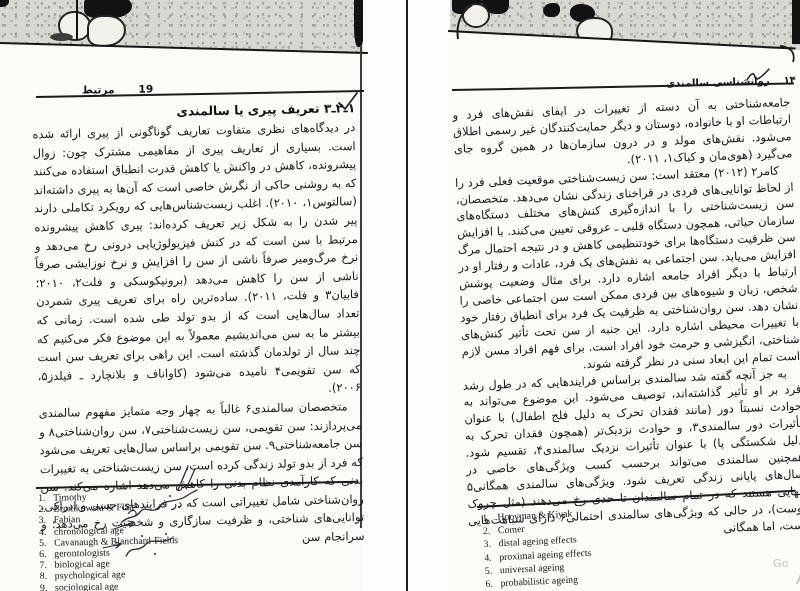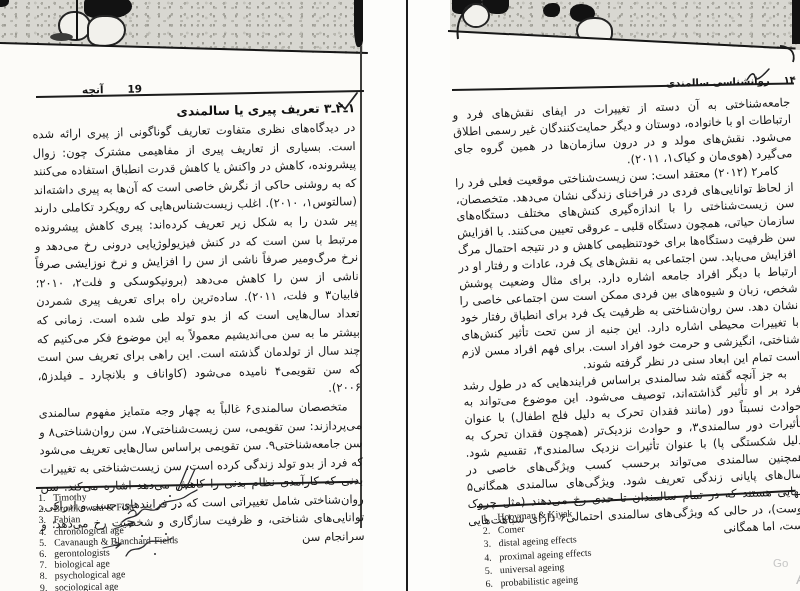--- a/index.html
+++ b/index.html
@@ -68,21 +68,21 @@
   <div class="wcloud" style="left:87px;top:15px;width:35px;height:28px;border-radius:46% 54% 62% 38%;"></div>
   <div class="blob" style="left:50px;top:33px;width:23px;height:8px;border-radius:50%;background:#3c3c3a;"></div>
   <div class="blob" style="left:76px;top:0;width:2px;height:40px;"></div>
   <div class="blob" style="left:354px;top:0;width:10px;height:47px;border-radius:0 0 40% 40%;"></div>
   <div class="blob" style="left:0;top:0;width:9px;height:7px;border-radius:0 0 80% 0;"></div>
 </div>
 <div class="abs edge-line" style="left:-2px;top:42px;width:370px;transform:rotate(1.55deg);"></div>
 <div class="abs" style="left:360px;top:46px;width:2px;height:482px;background:#3e3e3c;"></div>
 
 <div class="abs runhead" style="left:82px;top:83px;gap:24px;transform:rotate(-1deg);">
-  <span>آنچه</span>
+  <span>مرتبط</span>
   <span>19</span>
 </div>
 <div class="abs rule" style="left:36px;top:96px;width:328px;height:1.7px;transform:rotate(-1.05deg);"></div>
 
 <svg class="svgmark" style="left:337px;top:91px;" width="23" height="21" viewBox="0 0 23 21">
   <path d="M2,12 L8,18 L20,2" stroke="#232326" stroke-width="1.8" fill="none" stroke-linecap="round"></path>
 </svg>
 
 <div class="abs sec-heading">۱ـ۲ـ۳ تعریف پیری یا سالمندی</div>
 

